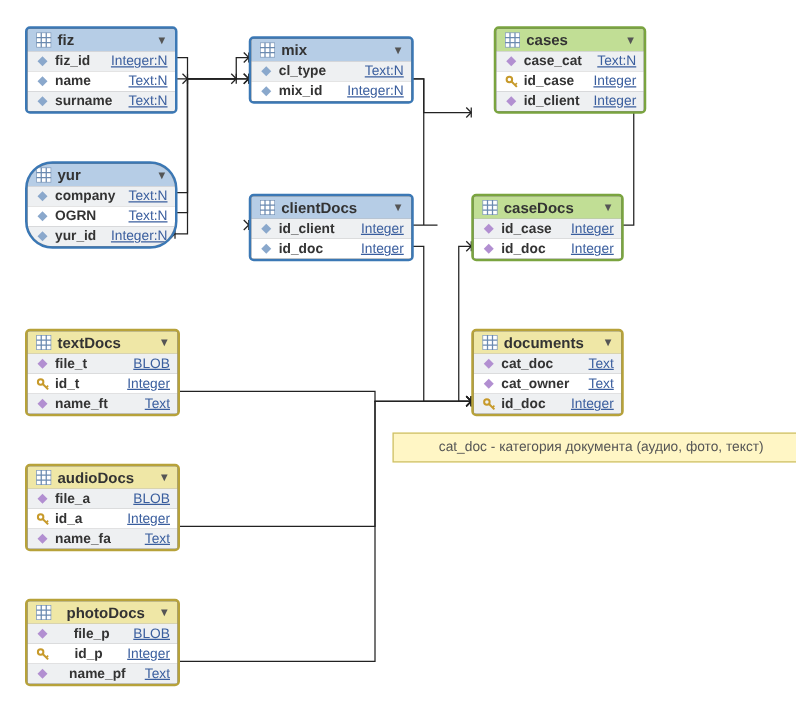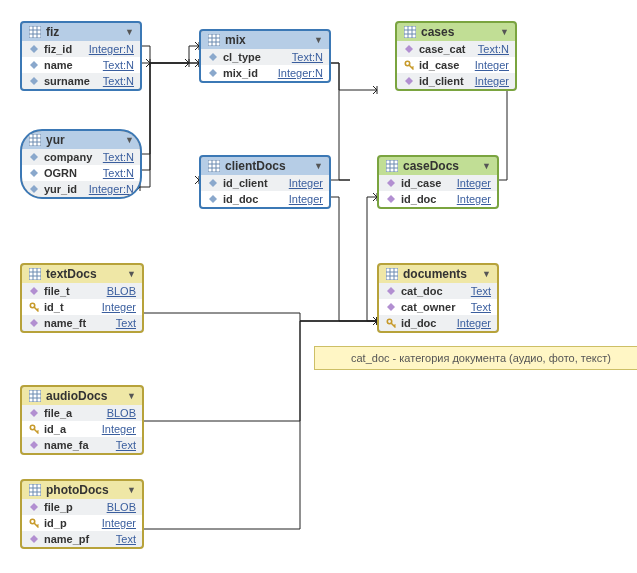--- a/index.html
+++ b/index.html
@@ -452,21 +452,21 @@
               <circle cx="3.5" cy="3.5" r="2.2" fill="none" stroke="#c79a2b" stroke-width="1.6"></circle>
               <line x1="5" y1="5" x2="9.5" y2="9.5" stroke="#c79a2b" stroke-width="1.6"></line>
               <line x1="8" y1="8" x2="9.5" y2="6.5" stroke="#c79a2b" stroke-width="1.4"></line>
             </svg>
           </span>
           <span class="cname">id_doc</span>
           <span class="ctype">Integer</span>
         </div>
       </div>
     </div>
-    <div class="tbl tbl-yellow" style="left: 20px; top: 385px; width: 120px;">
+    <div class="tbl tbl-yellow" style="left: 20px; top: 371px; width: 120px;">
       <div class="hdr hdr-yellow">
         <span class="gi">
           <svg width="12" height="12" viewBox="0 0 12 12">
             <rect x="0" y="0" width="12" height="12" fill="#fff" stroke="#6b8ab0"></rect>
             <line x1="4" y1="0" x2="4" y2="12" stroke="#6b8ab0"></line>
             <line x1="8" y1="0" x2="8" y2="12" stroke="#6b8ab0"></line>
             <line x1="0" y1="4" x2="12" y2="4" stroke="#6b8ab0"></line>
             <line x1="0" y1="8" x2="12" y2="8" stroke="#6b8ab0"></line>
           </svg>
         </span>
@@ -498,21 +498,21 @@
           <span class="ricon">
             <svg width="10" height="10" viewBox="0 0 10 10">
               <polygon points="5,1 9,5 5,9 1,5" fill="#b28fd1" stroke="none"></polygon>
             </svg>
           </span>
           <span class="cname">name_fa</span>
           <span class="ctype">Text</span>
         </div>
       </div>
     </div>
-    <div class="tbl tbl-yellow" style="left: 20px; top: 479px; width: 120px;">
+    <div class="tbl tbl-yellow" style="left: 20px; top: 479px; width: 120px; text-align: center;">
       <div class="hdr hdr-yellow">
         <span class="gi">
           <svg width="12" height="12" viewBox="0 0 12 12">
             <rect x="0" y="0" width="12" height="12" fill="#fff" stroke="#6b8ab0"></rect>
             <line x1="4" y1="0" x2="4" y2="12" stroke="#6b8ab0"></line>
             <line x1="8" y1="0" x2="8" y2="12" stroke="#6b8ab0"></line>
             <line x1="0" y1="4" x2="12" y2="4" stroke="#6b8ab0"></line>
             <line x1="0" y1="8" x2="12" y2="8" stroke="#6b8ab0"></line>
           </svg>
         </span>

